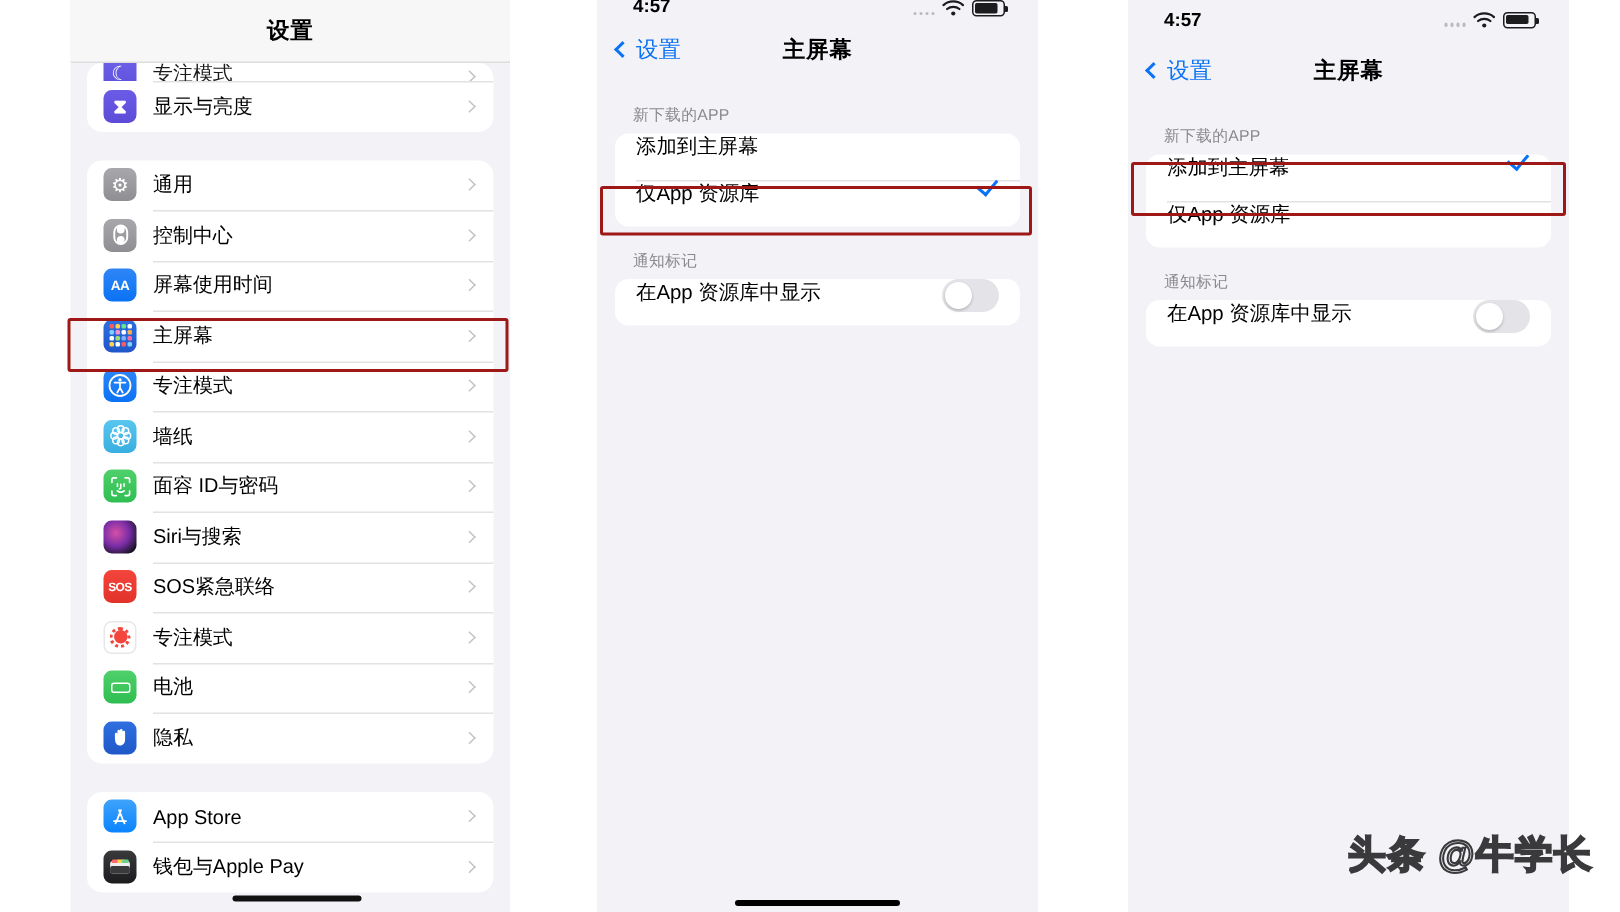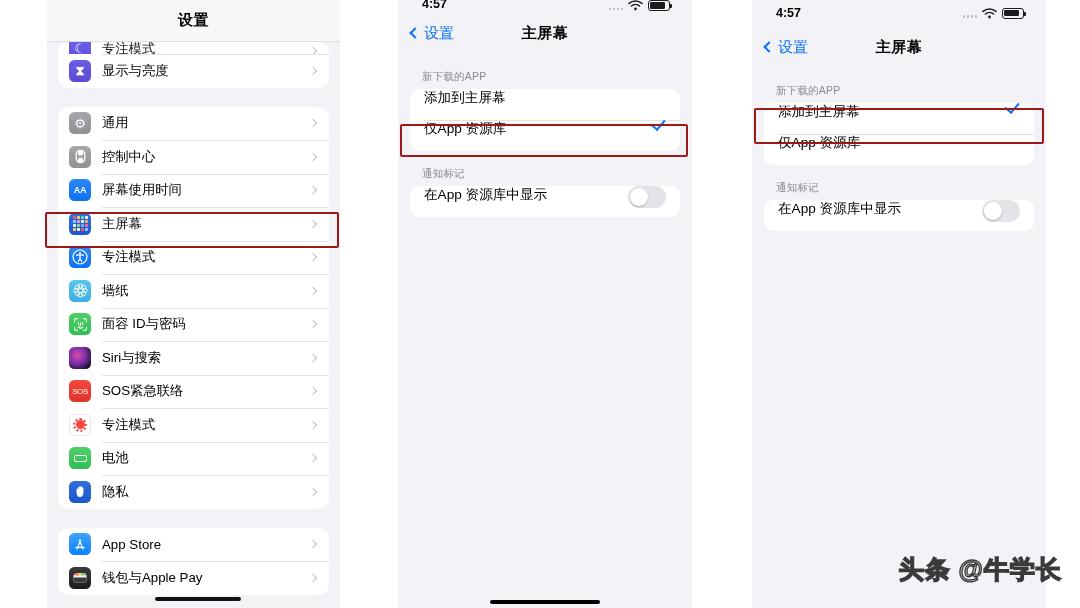--- a/index.html
+++ b/index.html
@@ -335,21 +335,21 @@
         </div>
 
         <div class="row">
           <div class="ico ic-siri"></div>
           <div class="row-label">Siri与搜索</div>
           <div class="chev-right"></div>
         </div>
 
         <div class="row">
           <div class="ico ic-sos">
-            <span style="font-size:8px;font-weight:normal;letter-spacing:-.4px">SOS</span>
+            <span style="font-size:8px;font-weight:bold;letter-spacing:-.4px">SOS</span>
           </div>
           <div class="row-label">SOS紧急联络</div>
           <div class="chev-right"></div>
         </div>
 
         <div class="row">
           <div class="ico ic-exposure">
             <span class="exp-ring"></span>
               <span class="exp-dot"></span>
           </div>

